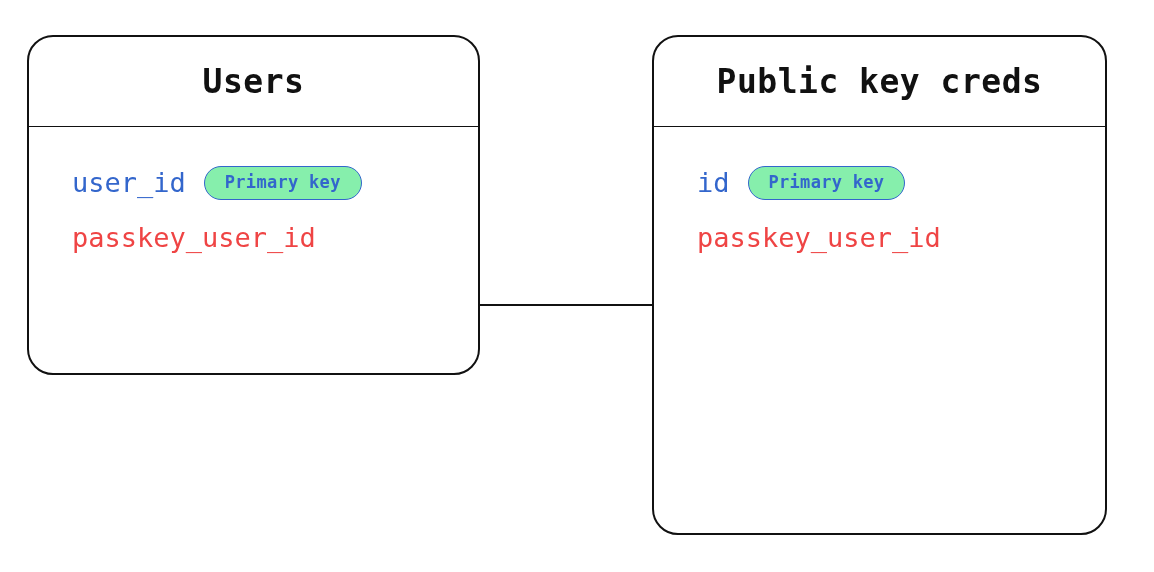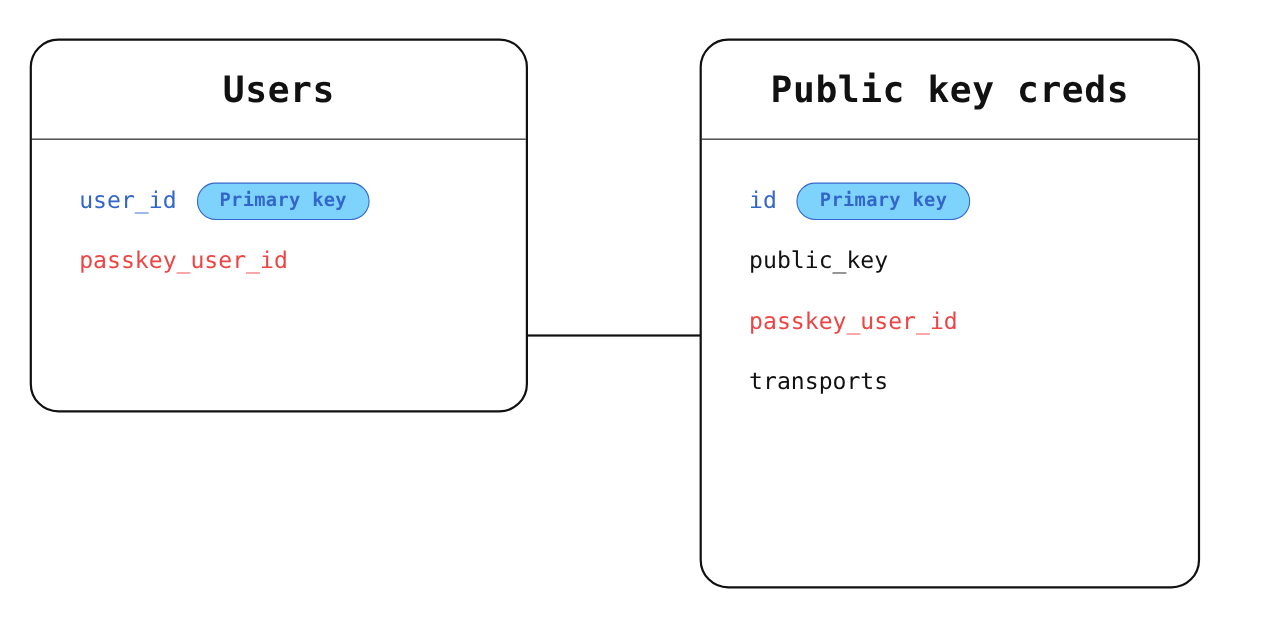--- a/index.html
+++ b/index.html
@@ -64,38 +64,38 @@
   .field-row {
     height: 55px;
     display: flex;
     align-items: center;
     gap: 18px;
     white-space: nowrap;
   }
 
   .field-name {
     font-family: "DejaVu Sans Mono", "Liberation Mono", monospace;
-    font-size: 21px;
+    font-size: 27px;
     font-weight: 400;
     line-height: 1;
     color: #111111;
   }
   .field-name.pk  { color: #3366cc; }
   .field-name.fk  { color: #ef4444; }
 
   
   .pk-badge {
     display: inline-flex;
     align-items: center;
     justify-content: center;
     height: 34px;
     padding: 0 20px;
     border: 1.9px solid #3366cc;
     border-radius: 999px;
-    background: #7dd3fc;
+    background: #86efac;
   }
   .pk-badge-label {
     font-family: "DejaVu Sans Mono", "Liberation Mono", monospace;
     font-size: 17px;
     font-weight: 700;
     letter-spacing: 0.3px;
     color: #3366cc;
     line-height: 1;
     white-space: nowrap;
   }
@@ -130,45 +130,39 @@
 
       <div class="field-row">
         <span class="field-name fk">passkey_user_id</span>
       </div>
 
     </div>
   </div>
 
   <div class="connector" style="left:479px; top:304px; width:191px;"></div>
 
-  <div class="entity" style="left:636px; top:35px; width:455px; height:500px;">
+  <div class="entity" style="left:652px; top:35px; width:455px; height:500px;">
 
     <div class="entity-header">
       <span class="entity-title">Public key creds</span>
     </div>
 
     <div class="entity-fields">
 
       <div class="field-row">
         <span class="field-name pk">id</span>
         <span class="pk-badge">
           <span class="pk-badge-label">Primary key</span>
         </span>
       </div>
 
-      <div class="field-row">
-        <span class="field-name">public_key</span>
-      </div>
 
       <div class="field-row">
         <span class="field-name fk">passkey_user_id</span>
       </div>
 
 
 
-      <div class="field-row">
-        <span class="field-name">transports</span>
-      </div>
 
     </div>
   </div>
 
 </div>
 
 </body></html>

